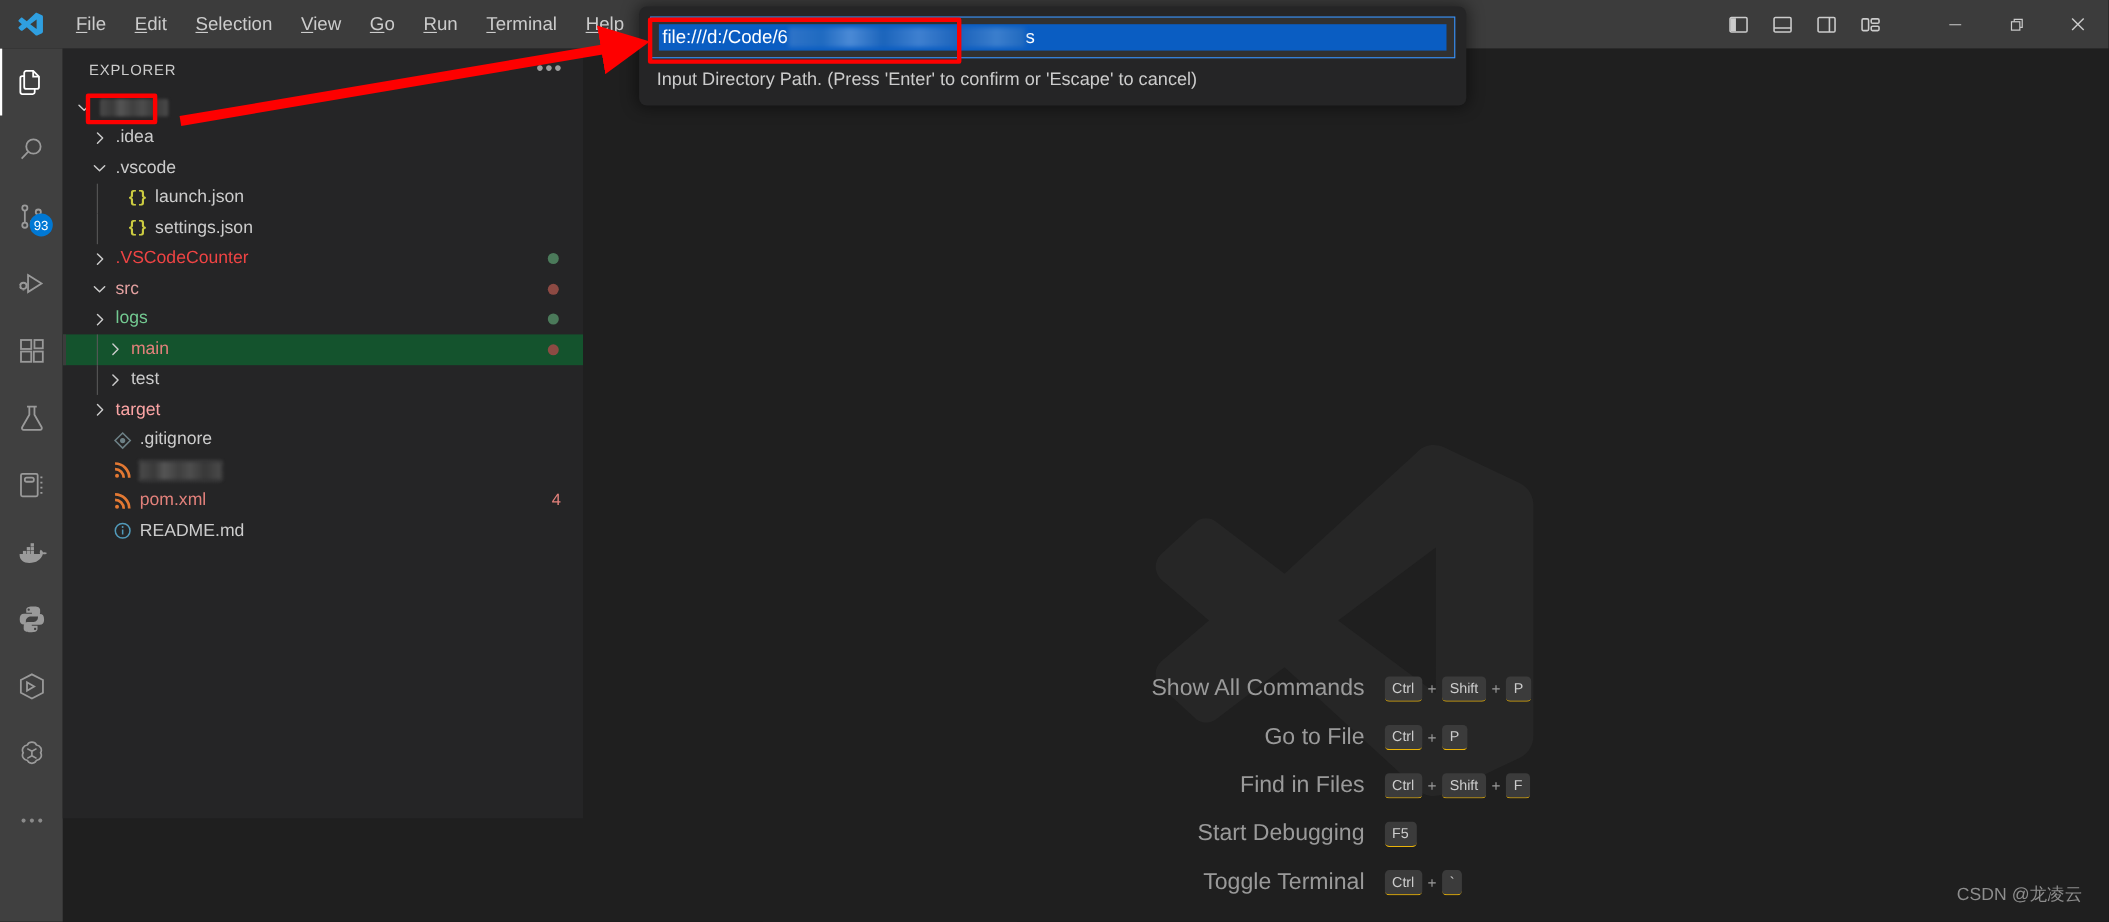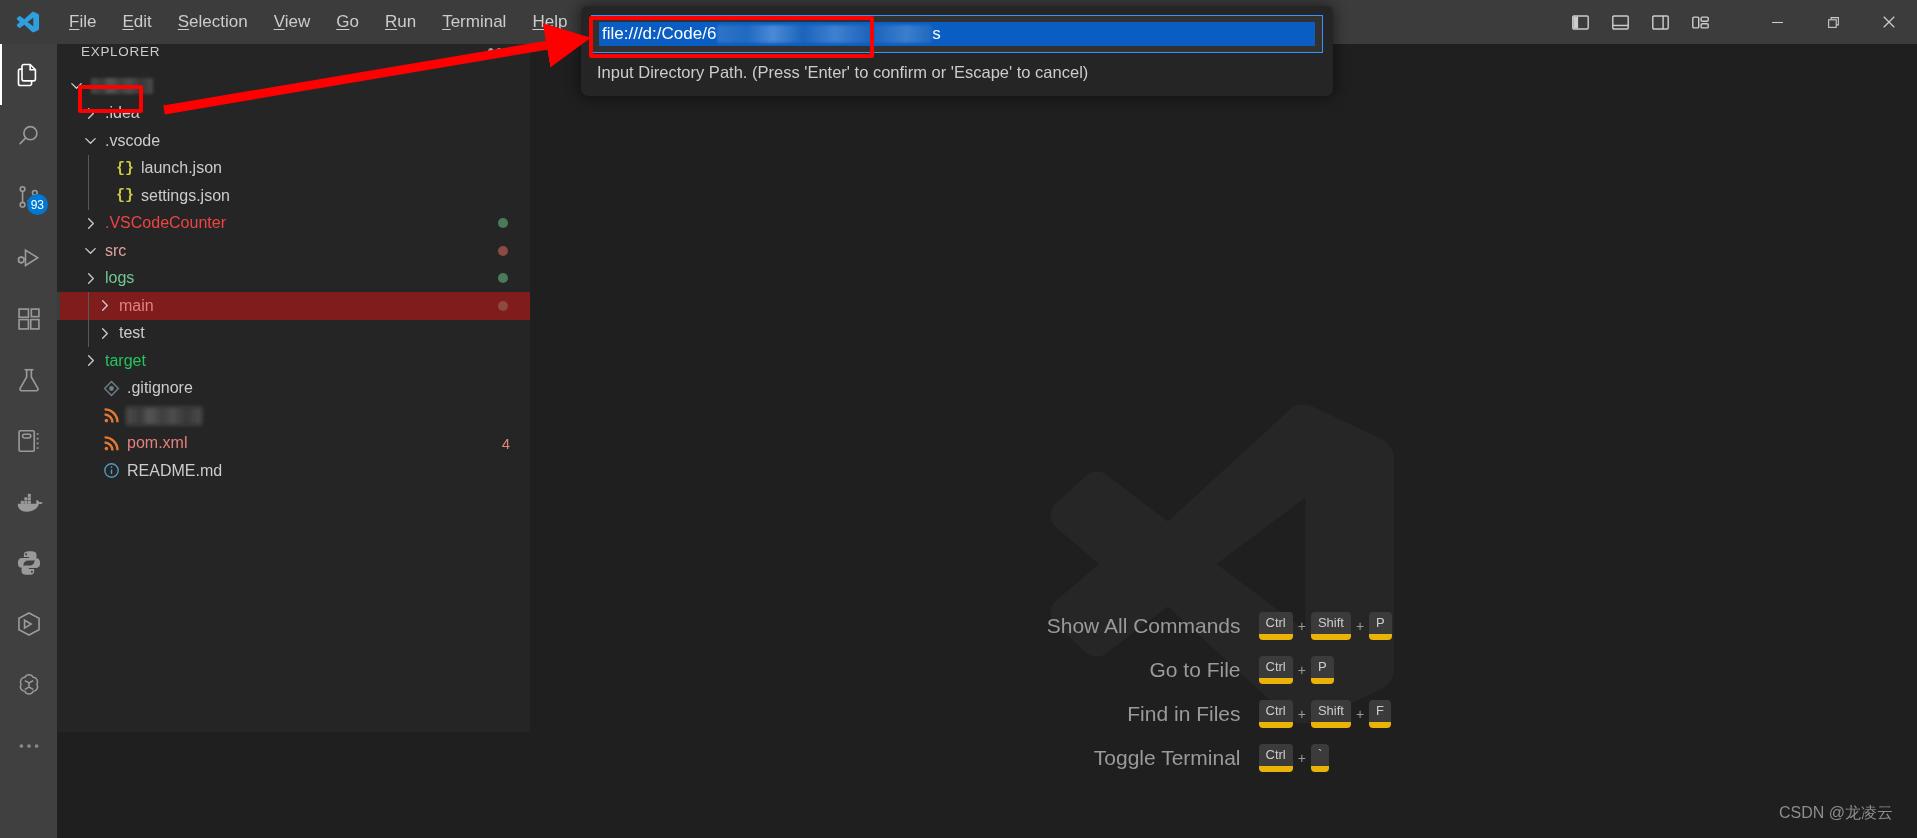--- a/index.html
+++ b/index.html
@@ -68,21 +68,21 @@
     position: absolute; right: 9px; bottom: 12px;
     min-width: 21px; height: 21px; padding: 0 4px;
     background: #0078d4; color: #ffffff;
     border-radius: 11px; font-size: 12px;
     display: flex; align-items: center; justify-content: center;
     font-family: "Liberation Sans", sans-serif;
   }
 
   
   .sidebar {
-    position: absolute; top: 32px; left: 57px;
+    position: absolute; top: 44px; left: 57px;
     width: 473px; height: 700px;
     background: #252526;
     overflow: hidden;
   }
   .sb-header {
     height: 38px; display: flex; align-items: center;
     padding: 0 18px 0 24px;
     justify-content: space-between;
   }
   .sb-title {
@@ -92,21 +92,21 @@
   .sb-actions { display: flex; align-items: center; }
   .dots { color: #9d9d9d; font-size: 19px; letter-spacing: 1.5px; line-height: 10px; }
 
   .tree { padding-top: 2px; }
   .row {
     height: 27.5px; display: flex; align-items: center;
     position: relative; padding-right: 22px;
     font-size: 16px; color: #cccccc;
     white-space: nowrap; cursor: pointer;
   }
-  .row.selected { background: #7f1d1d; }
+  .row.selected { background: #14532d; }
   .row.selected::before {
     content: ""; position: absolute; left: 0; top: 0; bottom: 0;
     width: 3px; background: #3c3c3c;
   }
   .twisty {
     width: 19px; height: 19px; flex: 0 0 19px;
     display: flex; align-items: center; justify-content: center;
     color: #cccccc;
   }
   .ficon {
@@ -157,21 +157,21 @@
   }
   .wm-label {
     flex: 1; text-align: right; padding-right: 18px;
     font-size: 21px; color: #9a9a9a;
   }
   .wm-keys { display: flex; align-items: center; width: 150px; }
   .key {
     background: #3b3b3b; color: #cccccc;
     border-radius: 4px; padding: 3px 7px;
     font-size: 13px; line-height: 16px;
-    border-bottom: 6px solid #eab308;
+    border-bottom: 1px solid #eab308;
   }
   .plus { color: #9a9a9a; font-size: 14px; padding: 0 5px; }
 
   .csdn {
     position: absolute; right: 24px; bottom: 14px;
     color: #8d8d8d; font-size: 16px;
   }
 
   
   .quickinput {
@@ -484,21 +484,21 @@
         <span class="label" style="color: rgb(204, 204, 204);">test</span>
       </div>
       <div class="row">
         <span style="display: inline-block; flex: 0 0 24px; height: 1px;"></span>
         <span class="twisty">
           <svg width="15" height="15" viewBox="0 0 16 16" fill="none" stroke="#cccccc" stroke-width="1.4" stroke-linecap="round" stroke-linejoin="round">
             <path d="M6 3 L11 8 L6 13"></path>
           </svg>
         </span>
         <span style="flex: 0 0 5px;"></span>
-        <span class="label" style="color: #22c55e;">target</span>
+        <span class="label" style="color: #fca5a5;">target</span>
       </div>
       <div class="row">
         <span style="display: inline-block; flex: 0 0 24px; height: 1px;"></span>
         <span class="twisty"></span>
         <span class="ficon">
           <svg width="17" height="17" viewBox="0 0 16 16" fill="none" stroke="#6d8086" stroke-width="1.3">
             <path d="M8 1.5 14.5 8 8 14.5 1.5 8z"></path>
             <circle cx="8" cy="8" r="1.6" fill="#6d8086"></circle>
           </svg>
         </span>
@@ -571,20 +571,26 @@
         </span>
       </div>
       <div class="wm-row">
         <span class="wm-label">Find in Files</span>
         <span class="wm-keys">
           <span class="key">Ctrl</span>
           <span class="plus">+</span>
           <span class="key">Shift</span>
           <span class="plus">+</span>
           <span class="key">F</span>
+        </span>
+      </div>
+      <div class="wm-row">
+        <span class="wm-label">Start Debugging</span>
+        <span class="wm-keys">
+          <span class="key">F5</span>
         </span>
       </div>
       <div class="wm-row">
         <span class="wm-label">Toggle Terminal</span>
         <span class="wm-keys">
           <span class="key">Ctrl</span>
           <span class="plus">+</span>
           <span class="key">`</span>
         </span>
       </div>

